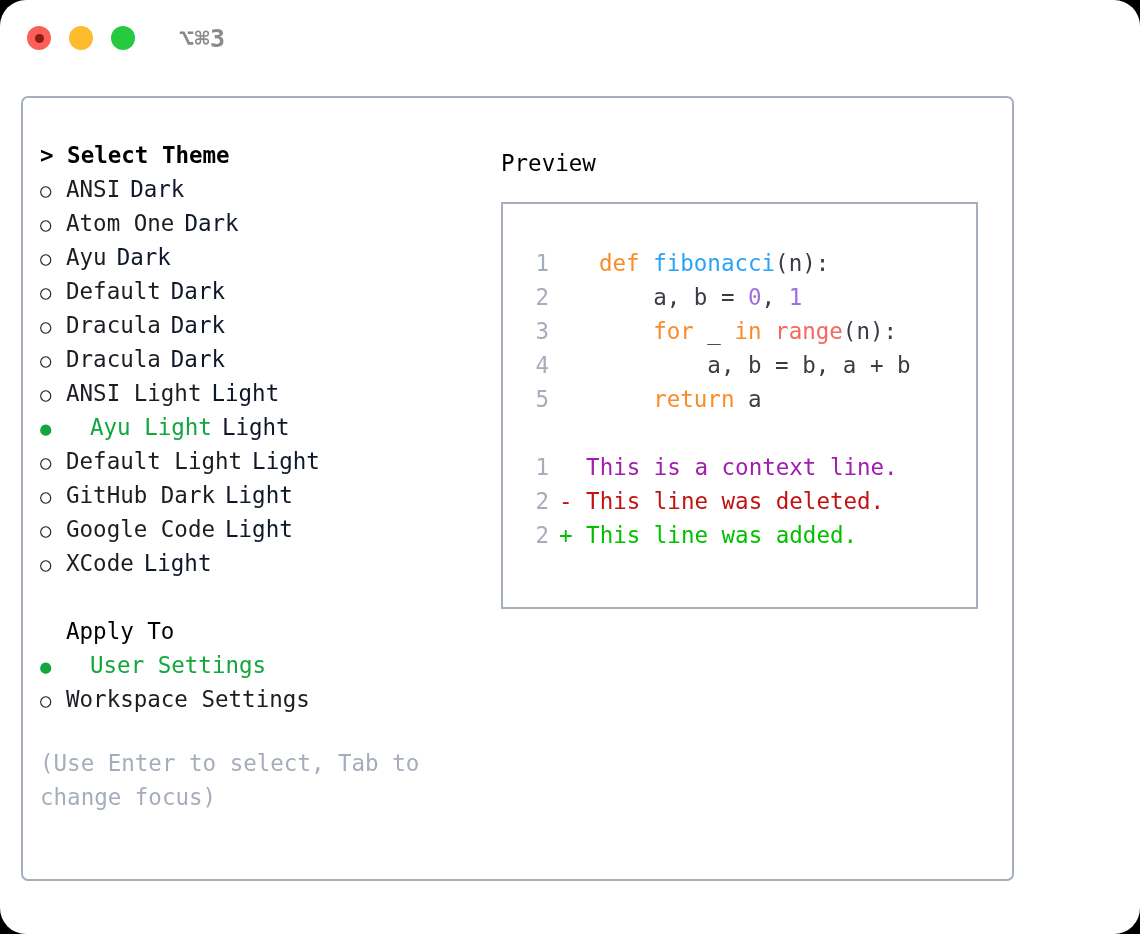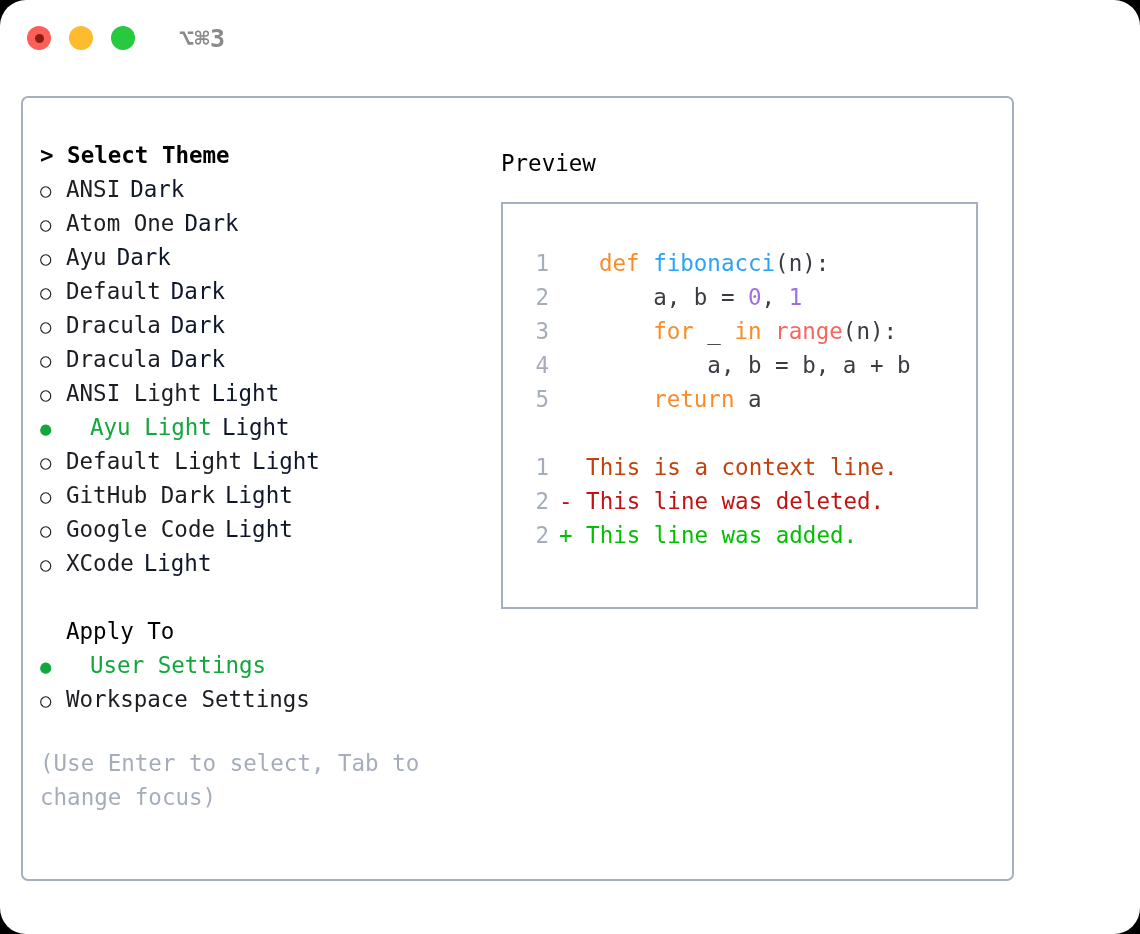--- a/index.html
+++ b/index.html
@@ -174,21 +174,21 @@
 
   .blank-line { height: 34px; }
 
   
   .tok-kw   { color: #fa8c28; }
   .tok-fn   { color: #29a3f5; }
   .tok-num  { color: #a26ddd; }
   .tok-bi   { color: #f4685f; }
   .tok-pl   { color: #3b3b44; }
 
-  .diff-ctx { color: #c2410c; }
+  .diff-ctx { color: #a21caf; }
   .diff-del { color: #c21212; }
   .diff-add { color: #00c000; }
 </style>
 </head>
 <body>
 
 <div class="window">
 
   <div class="titlebar">
     <div class="traffic">

